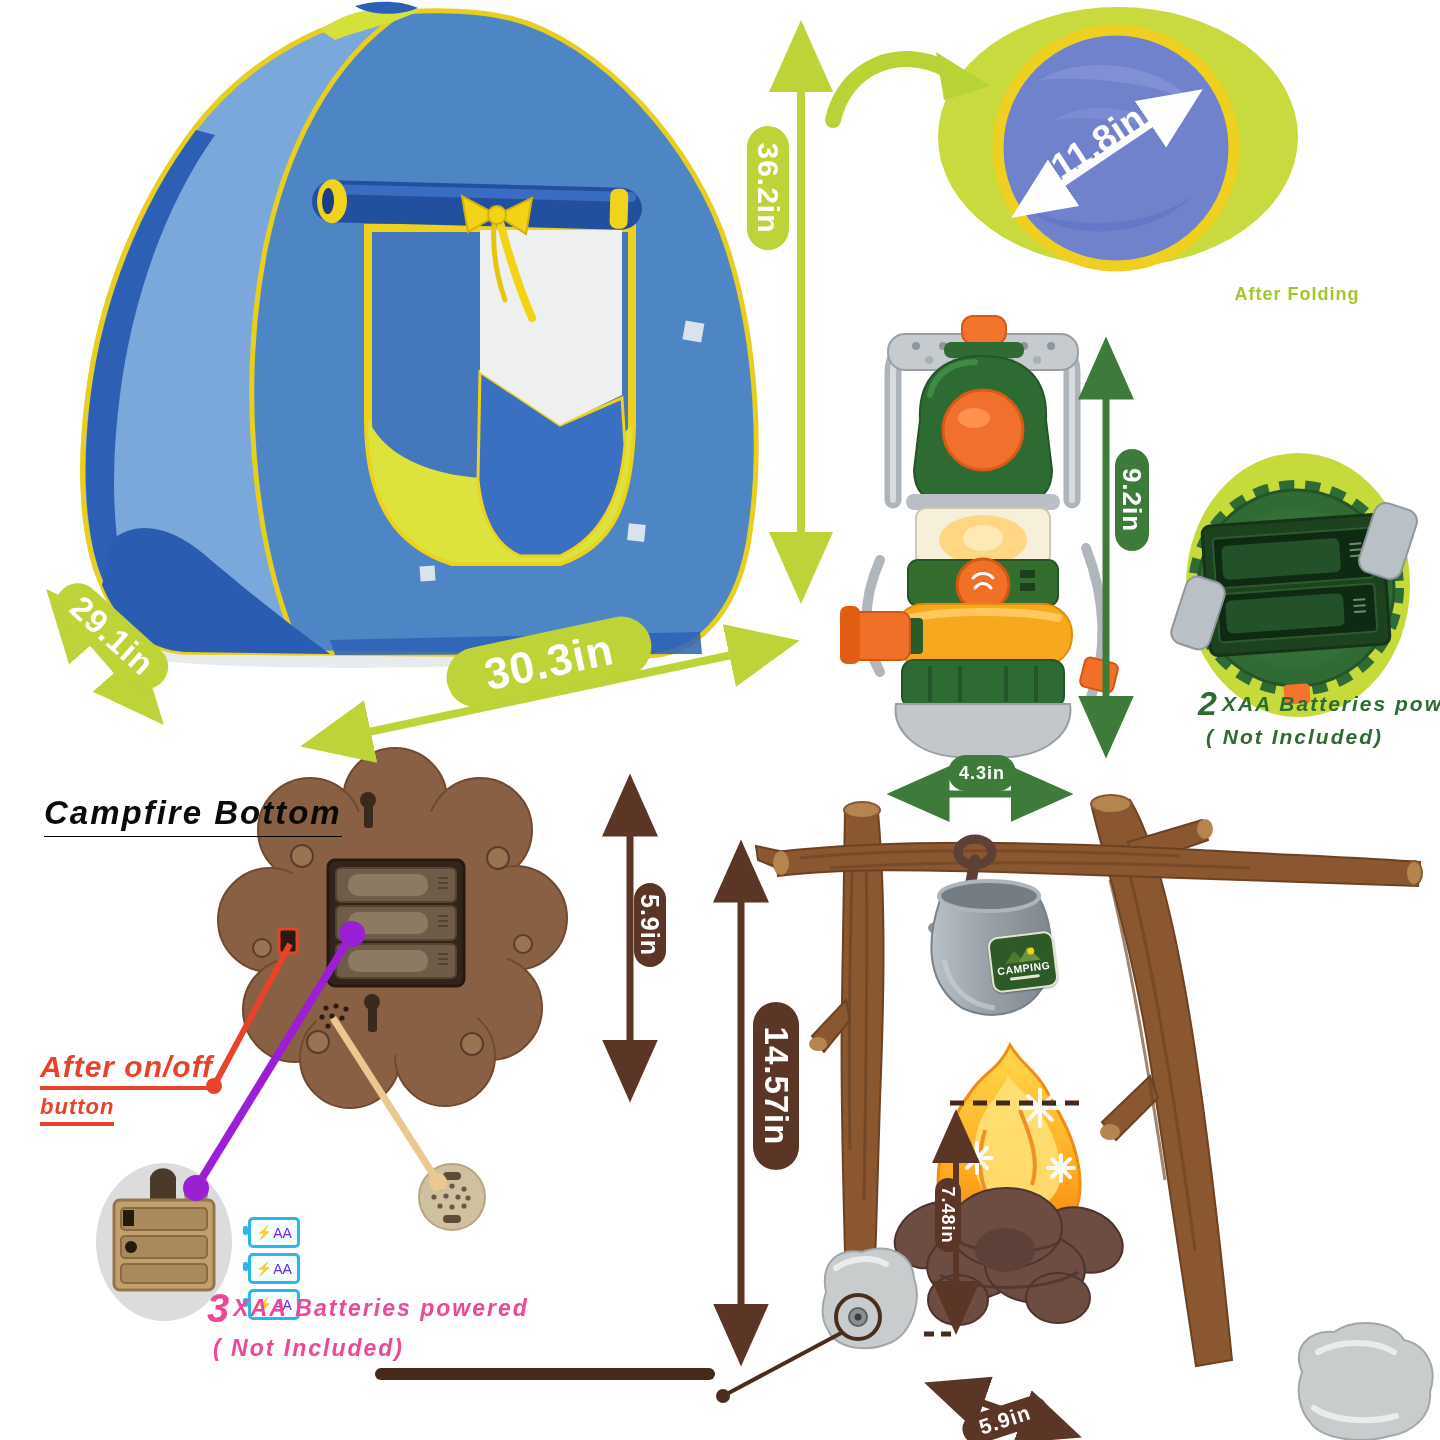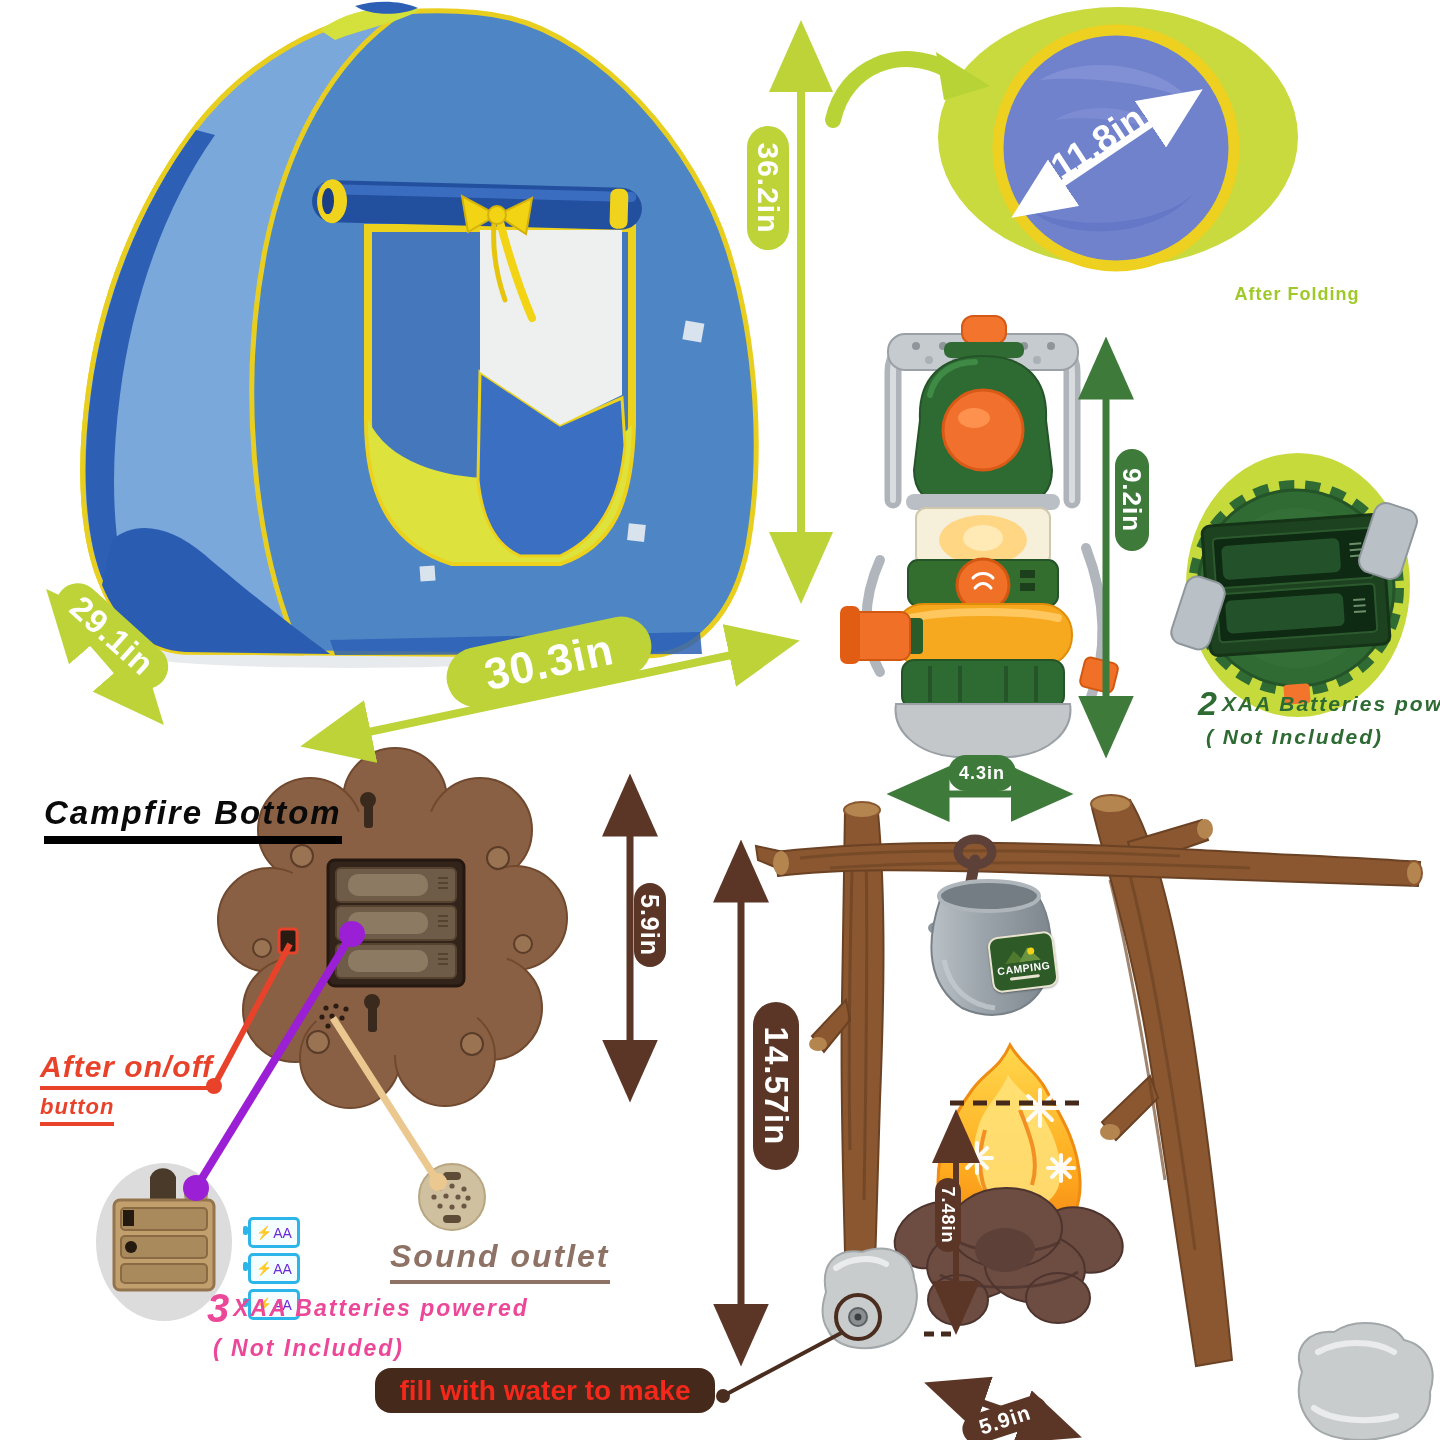--- a/index.html
+++ b/index.html
@@ -9,21 +9,21 @@
   .lbl{position:absolute;font-weight:bold;white-space:nowrap;}
   .pill{display:flex;align-items:center;justify-content:center;color:#fff;
         border-radius:999px;transform-origin:center;font-weight:bold;letter-spacing:1px;}
   .pill.center{transform:translate(-50%,-50%);}
   .lime{background:#bdd338;}
   .dkgreen{background:#3e7b3a;}
   .brown{background:#5b3626;}
   .rot90{transform:translate(-50%,-50%) rotate(90deg);}
   .freetext{transform-origin:center;}
   .underline-red{color:#e8432a;font-style:italic;border-bottom:4px solid #e8432a;padding-bottom:2px;}
-  .underline-black{color:#0a0a0a;font-style:italic;border-bottom:8px solid #000000;padding-bottom:4px;letter-spacing:2px;}
+  .underline-black{color:#0a0a0a;font-style:italic;border-bottom:1px solid #000000;padding-bottom:4px;letter-spacing:2px;}
   .underline-taupe{color:#8d7265;font-style:italic;border-bottom:4px solid #8d7265;padding-bottom:5px;letter-spacing:2px;}
   .greennote{color:#2e6b33;font-style:italic;font-weight:bold;}
   .purplenote{color:#ec4899;font-style:italic;font-weight:bold;}
   .fillnote{background:#45291b;color:#f5281c;text-align:center;border-radius:16px;
             font-weight:bold;line-height:33px;padding:6px 4px;}
   .afterfold{color:#9fc929;font-weight:bold;letter-spacing:1px;
      text-shadow:-2px -2px 0 #fff,2px -2px 0 #fff,-2px 2px 0 #fff,2px 2px 0 #fff,0 3px 0 #fff;}
   .battrow{position:absolute;display:flex;flex-direction:column;gap:5px;}
   .batticon{width:46px;height:25px;border:3px solid #2bb5e8;border-radius:5px;background:#f4fdff;
             display:flex;align-items:center;justify-content:center;position:relative;}
@@ -405,21 +405,20 @@
   <div style="margin-left:8px;margin-top:2px;letter-spacing:2px;">( Not Included)</div>
 </div>
 
 <div class="lbl underline-black" style="left:44px;top:794px;font-size:33px;">Campfire Bottom</div>
 
 <div class="lbl pill brown rot90" style="left:650px;top:925px;width:84px;height:32px;font-size:25px;">5.9in</div>
 
 <div class="lbl underline-red" style="left:40px;top:1050px;font-size:30px;letter-spacing:1px;">After on/off</div>
 <div class="lbl underline-red" style="left:40px;top:1094px;font-size:22px;letter-spacing:1px;">button</div>
 
-<div class="lbl underline-taupe" style="left:390px;top:1238px;font-size:32px;">Sound outlet</div>
 
 <div class="battrow" style="left:248px;top:1217px;">
   <div class="batticon">
     <span class="bolt">⚡</span>
     <span class="aa">AA</span>
   </div>
   <div class="batticon">
     <span class="bolt">⚡</span>
     <span class="aa">AA</span>
   </div>
@@ -428,21 +427,20 @@
     <span class="aa">AA</span>
   </div>
 </div>
 
 <div class="lbl purplenote" style="left:207px;top:1286px;font-size:23px;">
   <div><span style="font-size:40px;margin-right:4px;vertical-align:-6px;">3</span><span style="letter-spacing:2px;">XAA Batteries powered</span></div>
   <div style="margin-left:6px;margin-top:4px;letter-spacing:2px;">( Not Included)</div>
 </div>
 
 <div class="lbl fillnote" style="left:375px;top:1368px;width:332px;font-size:28px;">
-  <div>fill with water to make</div>
 </div>
 
 <div class="lbl pill brown rot90" style="left:776px;top:1086px;width:168px;height:46px;font-size:33px;">14.57in</div>
 
 <div class="lbl pill brown rot90" style="left:948px;top:1215px;width:74px;height:26px;font-size:18px;">7.48in</div>
 
 <div class="lbl pill brown center" style="left:1005px;top:1420px;width:88px;height:30px;font-size:21px;transform:translate(-50%,-50%) rotate(-18deg);">5.9in</div>
 
 <div class="badge" style="left:1023px;top:962px;width:62px;height:52px;">
   <svg width="44" height="16" viewBox="0 0 44 16">

